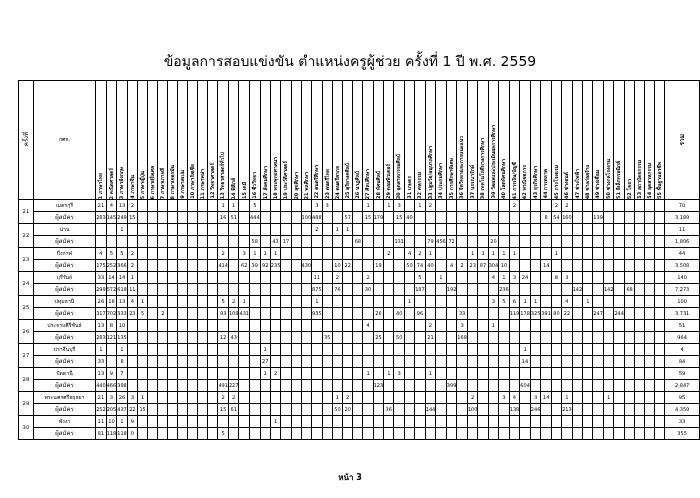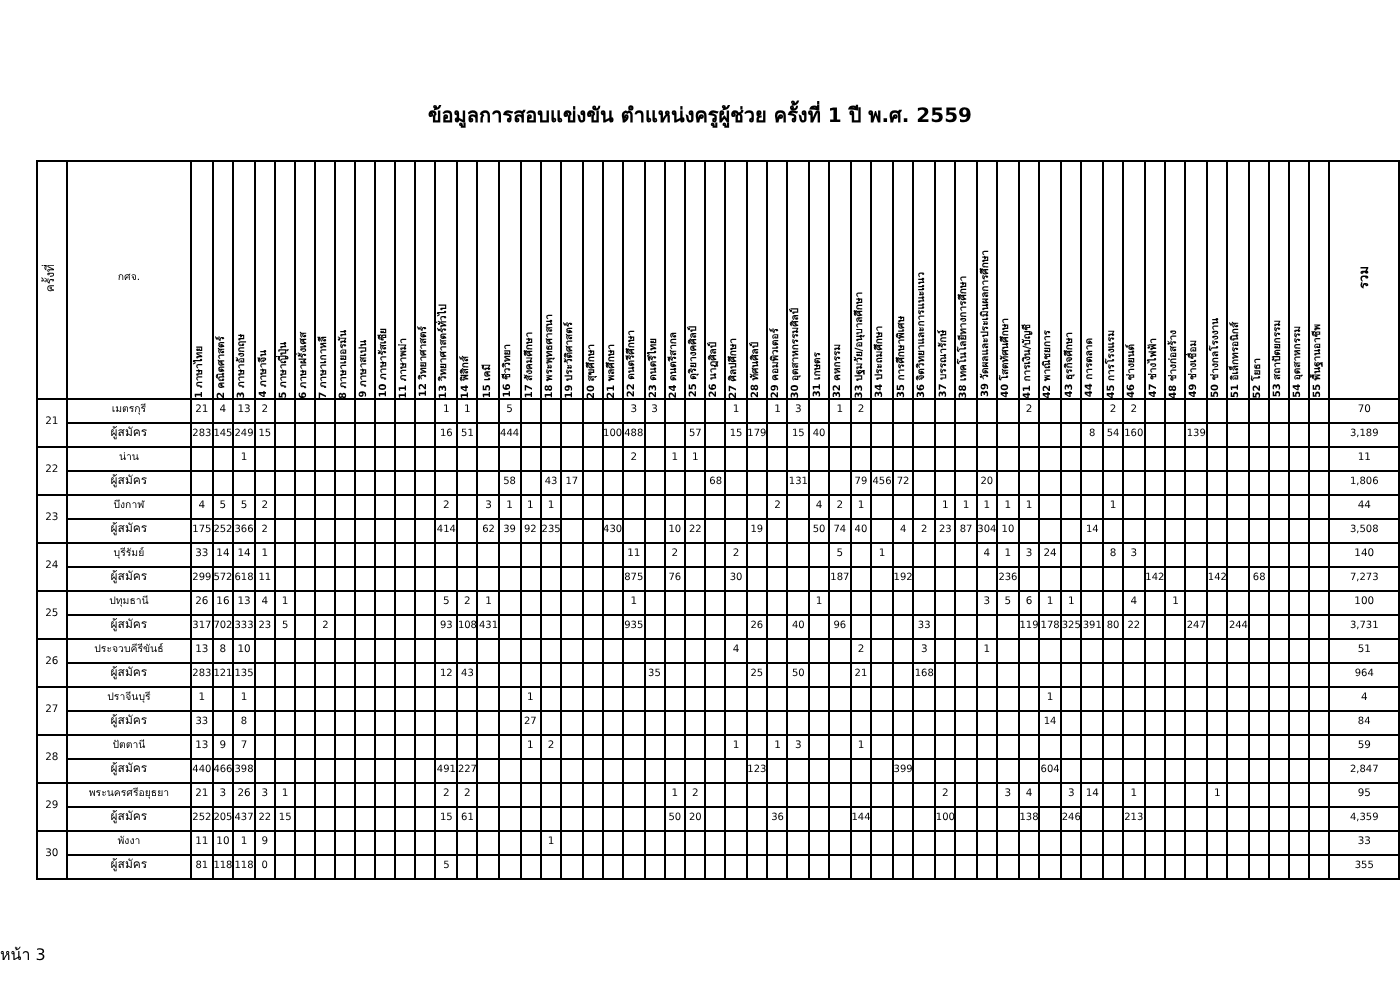--- a/index.html
+++ b/index.html
@@ -9,28 +9,29 @@
     font-family:"DejaVu Sans","Liberation Sans",sans-serif;
     color:#000;
     position:relative;
     overflow:hidden;
   }
   .page{position:relative;width:700px;height:498px;}
   .doc-title{
     position:absolute;
     top:50px;left:0;right:0;
     text-align:center;
-    font-size:10px;
-    font-weight:bold;
+    font-size:14px;
+    font-weight:normal;
   }
   .footer{
     position:absolute;
     bottom:14px;left:0;right:0;
-    text-align:left;
+    text-align:center;
     font-size:8px;
+    font-weight:bold;
   }
   table.grid{
     position:absolute;
     top:80px;
     left:18px;
     border-collapse:collapse;
     table-layout:fixed;
   }
   table.grid td, table.grid th{
     border:0.6px solid #000;

